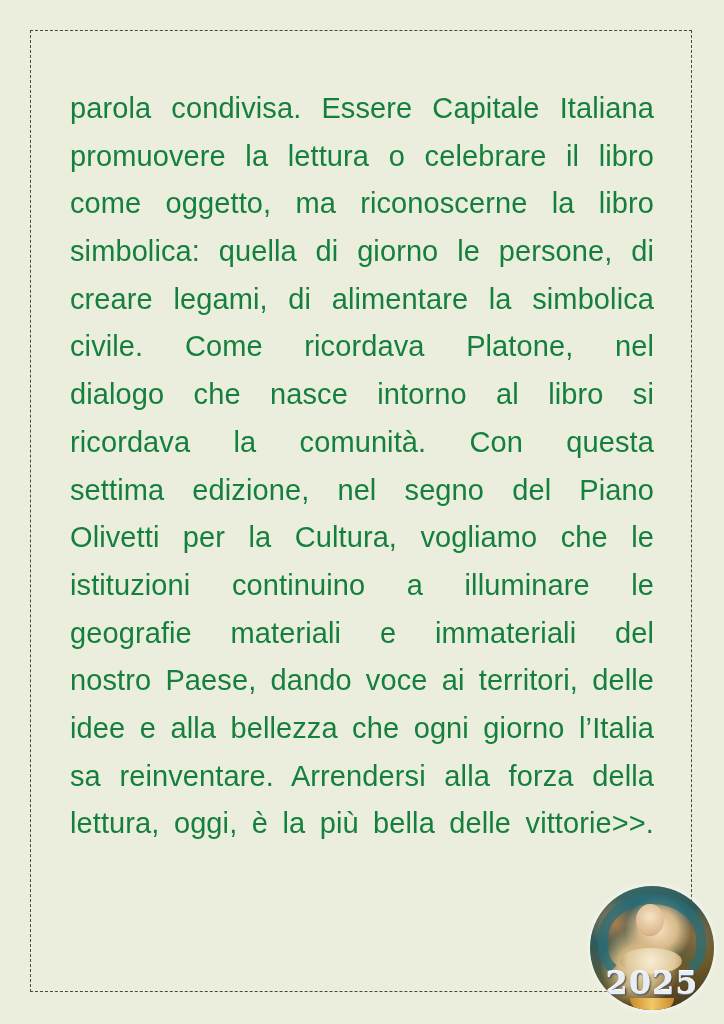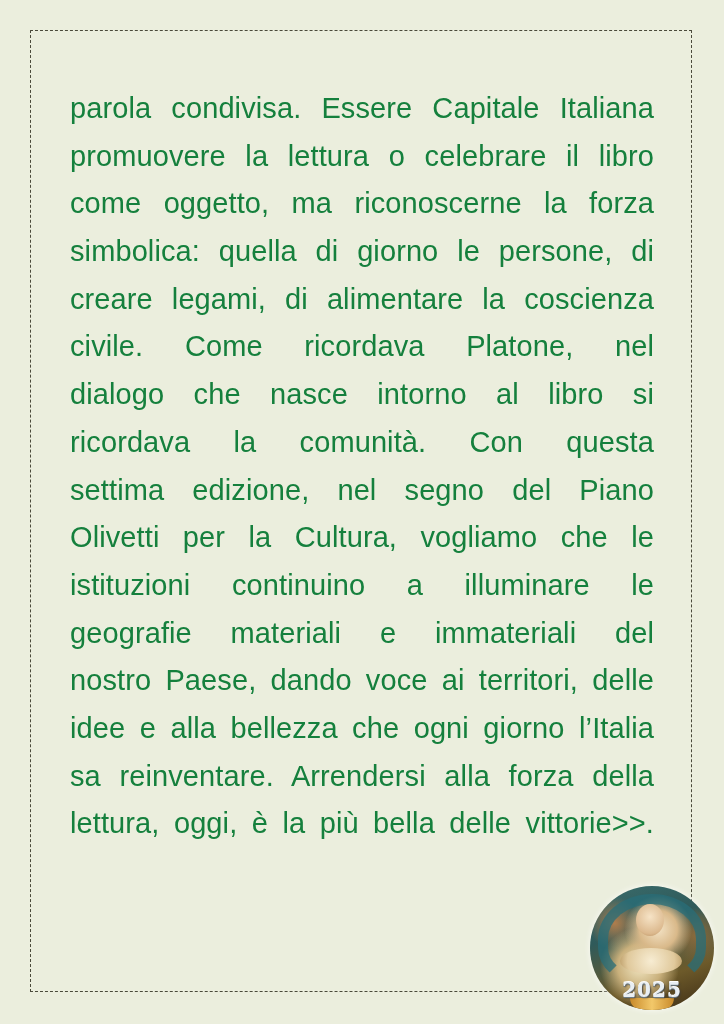--- a/index.html
+++ b/index.html
@@ -89,21 +89,21 @@
     background: radial-gradient(circle at 50% 50%, #f7ecd2 0%, #e0c99c 70%, #b99a64 100%);
   }
   .badge-year {
     position: absolute;
     left: 0;
     right: 0;
     bottom: 8px;
     text-align: center;
     font-family: "DejaVu Serif", serif;
     font-weight: bold;
-    font-size: 20px;
+    font-size: 32px;
     letter-spacing: 1px;
     color: #e9eef2;
     text-shadow: 0 1px 0 #6a7a86, 0 -1px 0 #ffffff, 1px 1px 2px #3a3a3a;
   }
   .badge-wing {
     position: absolute;
     bottom: 0;
     left: 40px;
     width: 44px;
     height: 12px;
@@ -112,23 +112,23 @@
   }
 </style>
 </head>
 <body>
 
 <div class="page-frame"></div>
 
 <div class="text-block">
   <span class="line">parola condivisa. Essere Capitale Italiana</span>
   <span class="line">promuovere la lettura o celebrare il libro</span>
-  <span class="line">come oggetto, ma riconoscerne la forza</span>
+  <span class="line">come oggetto, ma riconoscerne la libro</span>
   <span class="line">simbolica: quella di giorno le persone, di</span>
-  <span class="line">creare legami, di alimentare la coscienza</span>
+  <span class="line">creare legami, di alimentare la simbolica</span>
   <span class="line">civile. Come ricordava Platone, nel</span>
   <span class="line">dialogo che nasce intorno al libro si</span>
   <span class="line">ricordava la comunità. Con questa</span>
   <span class="line">settima edizione, nel segno del Piano</span>
   <span class="line">Olivetti per la Cultura, vogliamo che le</span>
   <span class="line">istituzioni continuino a illuminare le</span>
   <span class="line">geografie materiali e immateriali del</span>
   <span class="line">nostro Paese, dando voce ai territori, delle</span>
   <span class="line">idee e alla bellezza che ogni giorno l’Italia</span>
   <span class="line">sa reinventare. Arrendersi alla forza della</span>

